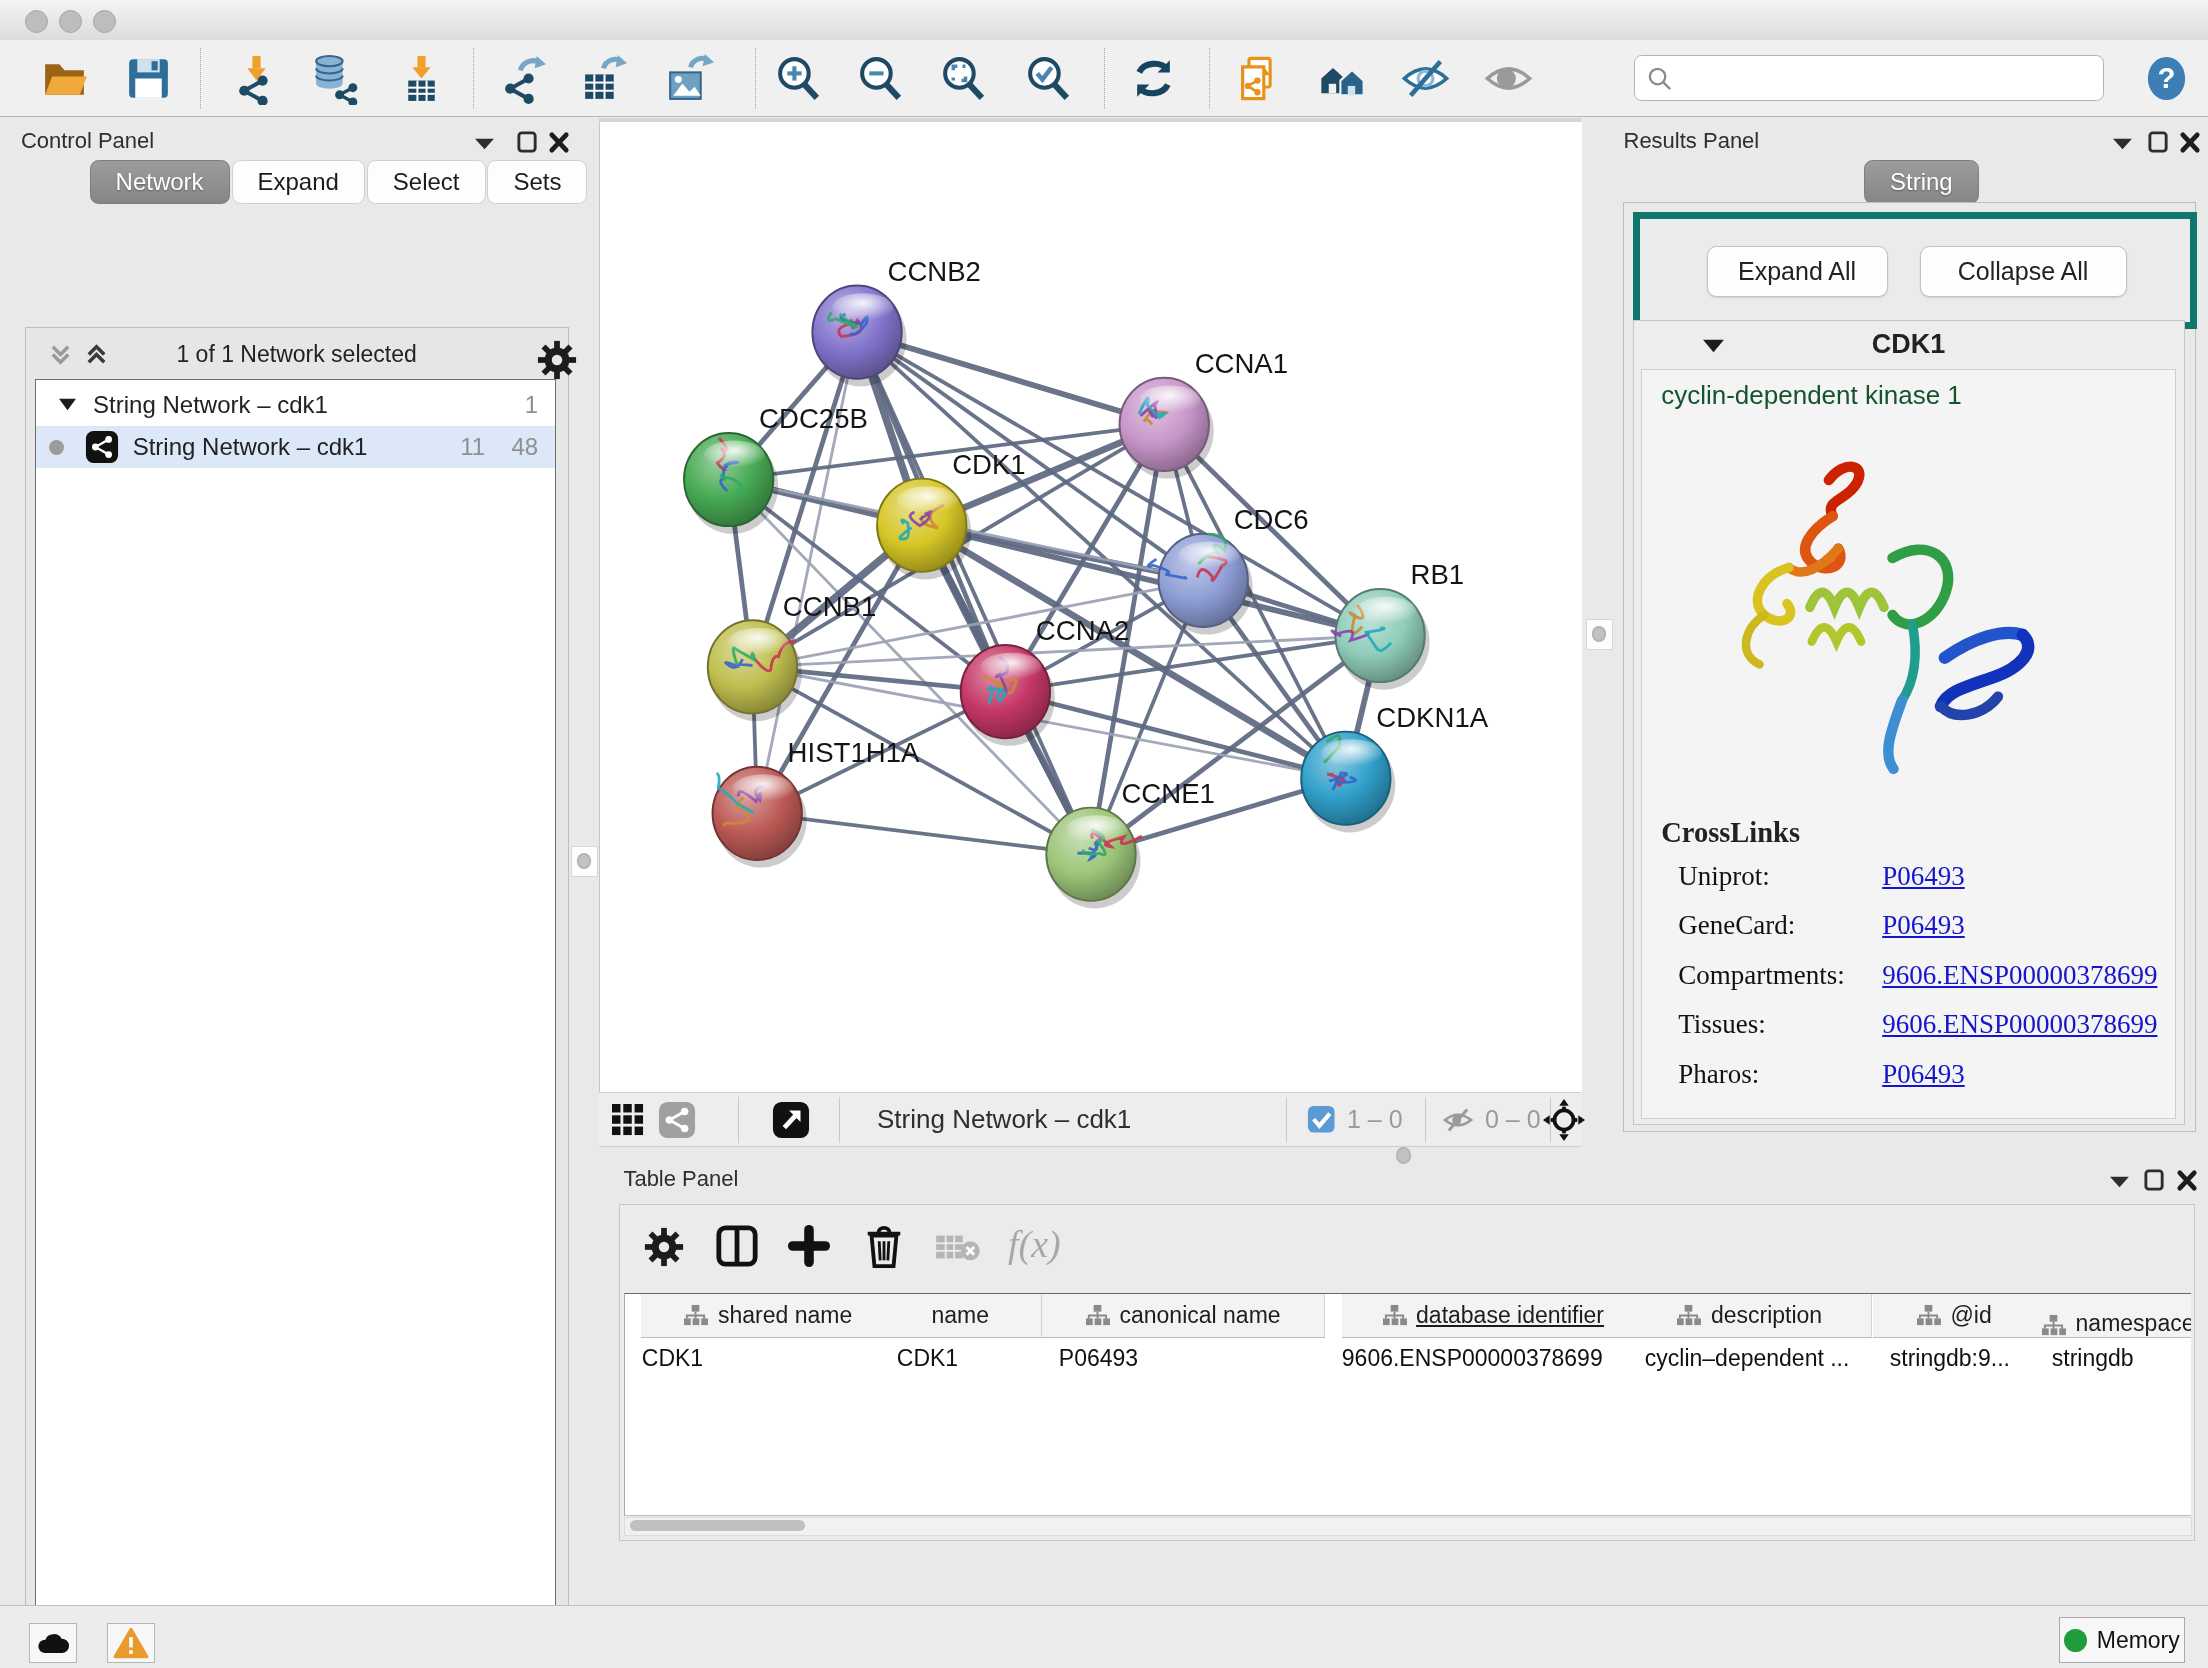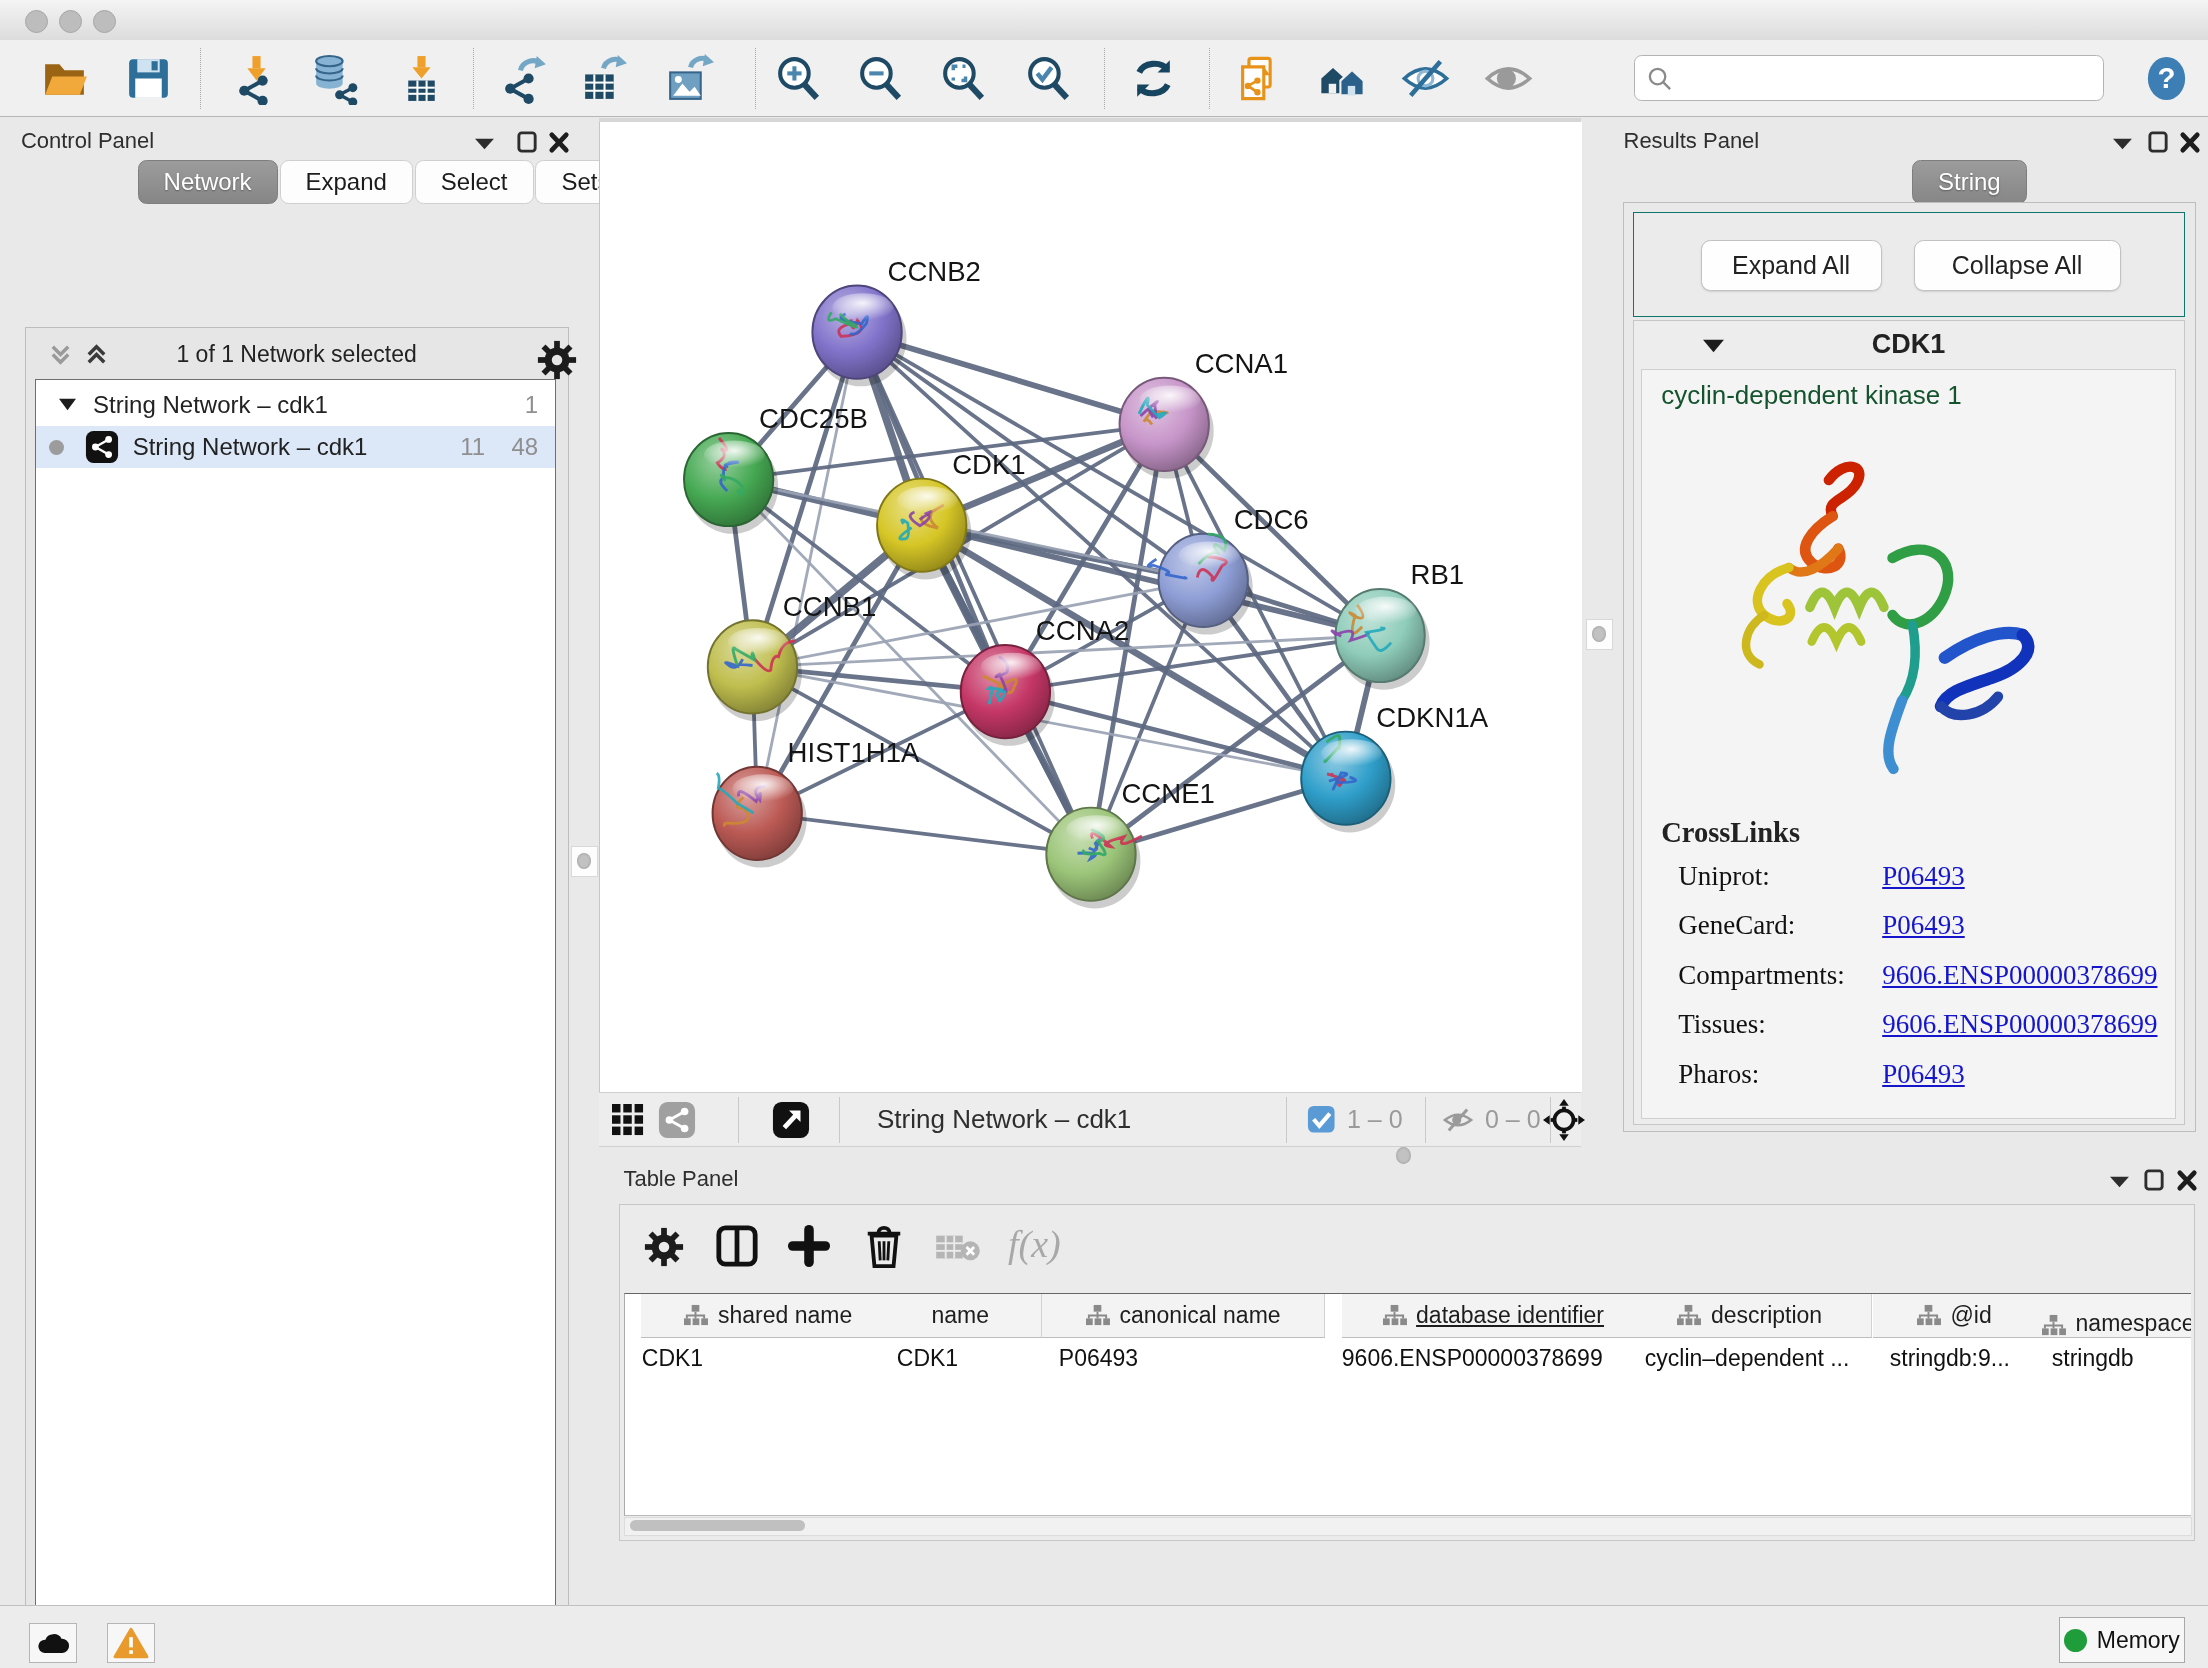--- a/index.html
+++ b/index.html
@@ -16,36 +16,36 @@
   .tsep{position:absolute;top:7.6px;height:61px;width:0;border-left:1.9px dotted #a8a8a8;}
   #searchbox{position:absolute;left:1634px;top:15px;width:470px;height:46px;background:#fff;border:1px solid #b3b3b3;
              border-radius:7.6px;display:flex;align-items:center;padding-left:11.4px;box-sizing:border-box;}
   #searchbox input{border:none;outline:none;font-size:23px;width:399px;background:transparent;
                    font-family:"Liberation Sans",sans-serif;}
   
   .panel-title{font-size:22px;color:#2e2e2e;}
   .tab{box-sizing:border-box;height:44px;line-height:42px;padding:0 25px;font-size:24px;background:#fdfdfd;
        color:#1c1c1c;border:1px solid #cfcfcf;border-radius:8.6px;margin-right:1.9px;text-align:center;}
   .tab.sel{background:linear-gradient(#9c9c9c,#868686);color:#fff;border-color:#7e7e7e;
-           text-shadow:0 1px 1.9px rgba(0,0,0,.35);margin-left:48px;}
+           text-shadow:0 1px 1.9px rgba(0,0,0,.35);}
   
   #cp-inner{left:17px;top:207px;width:542px;height:1375px;background:#e6e6e6;border:1px solid #bdbdbd;}
   #cp-tree{position:absolute;left:9.5px;top:51px;width:519px;height:1313px;background:#fff;border:1.9px solid #6e6e6e;}
   .tree-row{position:absolute;left:0;width:100%;height:42px;display:flex;align-items:center;font-size:24px;}
   #cp-status{position:absolute;left:0;width:100%;top:7.6px;height:38px;font-size:23px;}
   
   #canvas{left:599px;top:122px;width:982px;height:970px;background:#fff;border-left:1px solid #c6c6c6;}
   #canvas-topstrip{left:599px;top:118px;width:982px;height:3.8px;background:#d6d6d6;}
   #net-statusbar{left:599px;top:1092px;width:982px;height:53px;background:#ededed;border-top:1px solid #cfcfcf;
                  border-bottom:1px solid #cfcfcf;}
   .nsb-sep{position:absolute;top:3.8px;height:46px;width:0;border-left:1px solid #c9c9c9;}
   .nsb-txt{font-size:25px;color:#9a9a9a;}
   
   #rp-outer{left:1623px;top:202px;width:571px;height:928px;background:#e9e9e9;border:1px solid #bdbdbd;}
-  #rp-btnbox{position:absolute;left:8.6px;top:8.6px;width:550px;height:103px;background:#ebebeb;border:1px solid #0f766e;}
+  #rp-btnbox{position:absolute;left:8.6px;top:8.6px;width:550px;height:103px;background:#ebebeb;border:7px solid #0f766e;}
   .rp-btn{position:absolute;top:27px;height:49px;line-height:48px;background:#fefefe;border:1px solid #c2c2c2;
           border-radius:9.5px;font-size:25px;text-align:center;box-shadow:0 1px 1.9px rgba(0,0,0,.12);}
   #rp-section{position:absolute;left:8.6px;top:117px;width:550px;height:803px;background:#ededed;border:1px solid #c6c6c6;}
   #rp-content{position:absolute;left:7.6px;top:48px;width:533px;height:748px;background:#f4f4f4;border:1px solid #cfcfcf;
               overflow:hidden;}
   .xl-row{position:absolute;left:0;width:100%;height:42px;font-family:"Liberation Serif",serif;font-size:27px;}
   .xl-label{position:absolute;left:36px;color:#111;}
   .xl-value{position:absolute;left:240px;color:#1515cc;text-decoration:underline;}
   
   #tp-inner{left:619px;top:1204px;width:1574px;height:335px;background:#ebebeb;border:1px solid #c6c6c6;}

